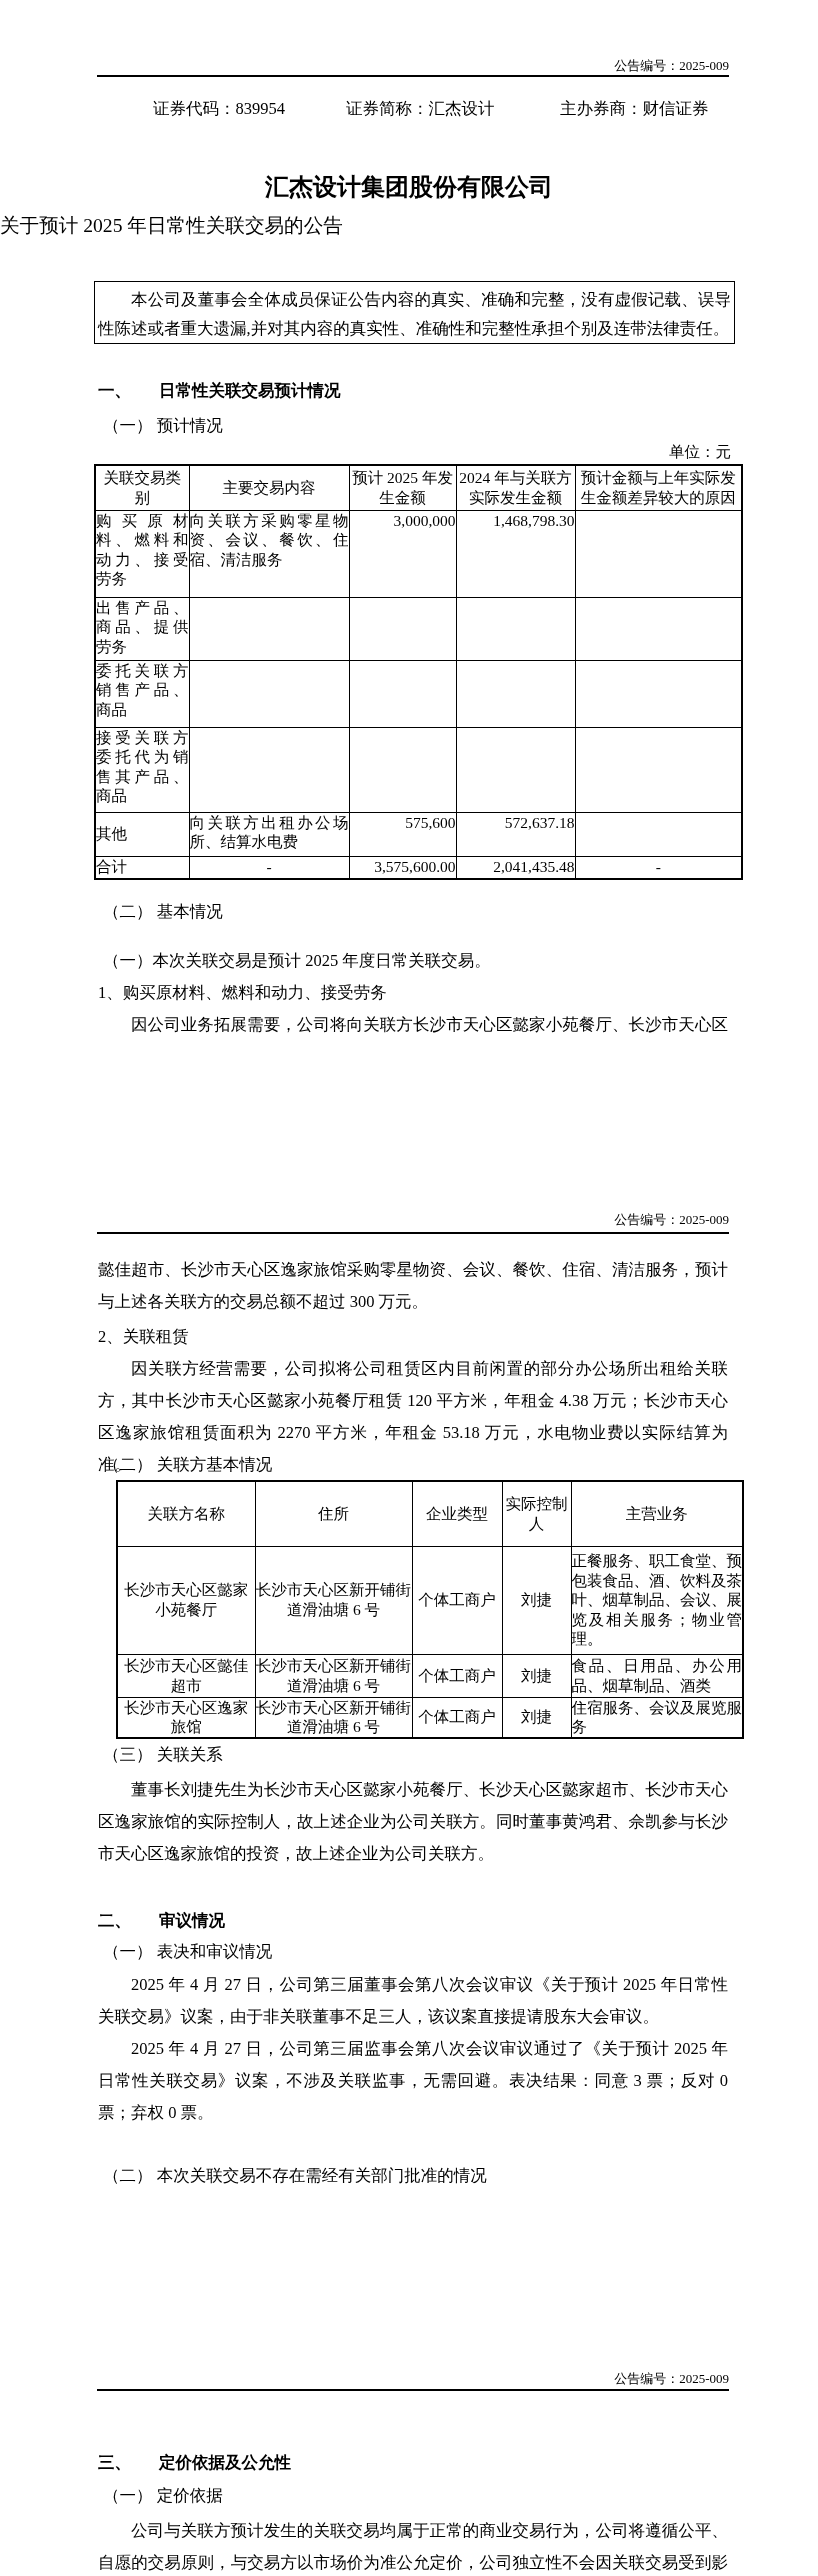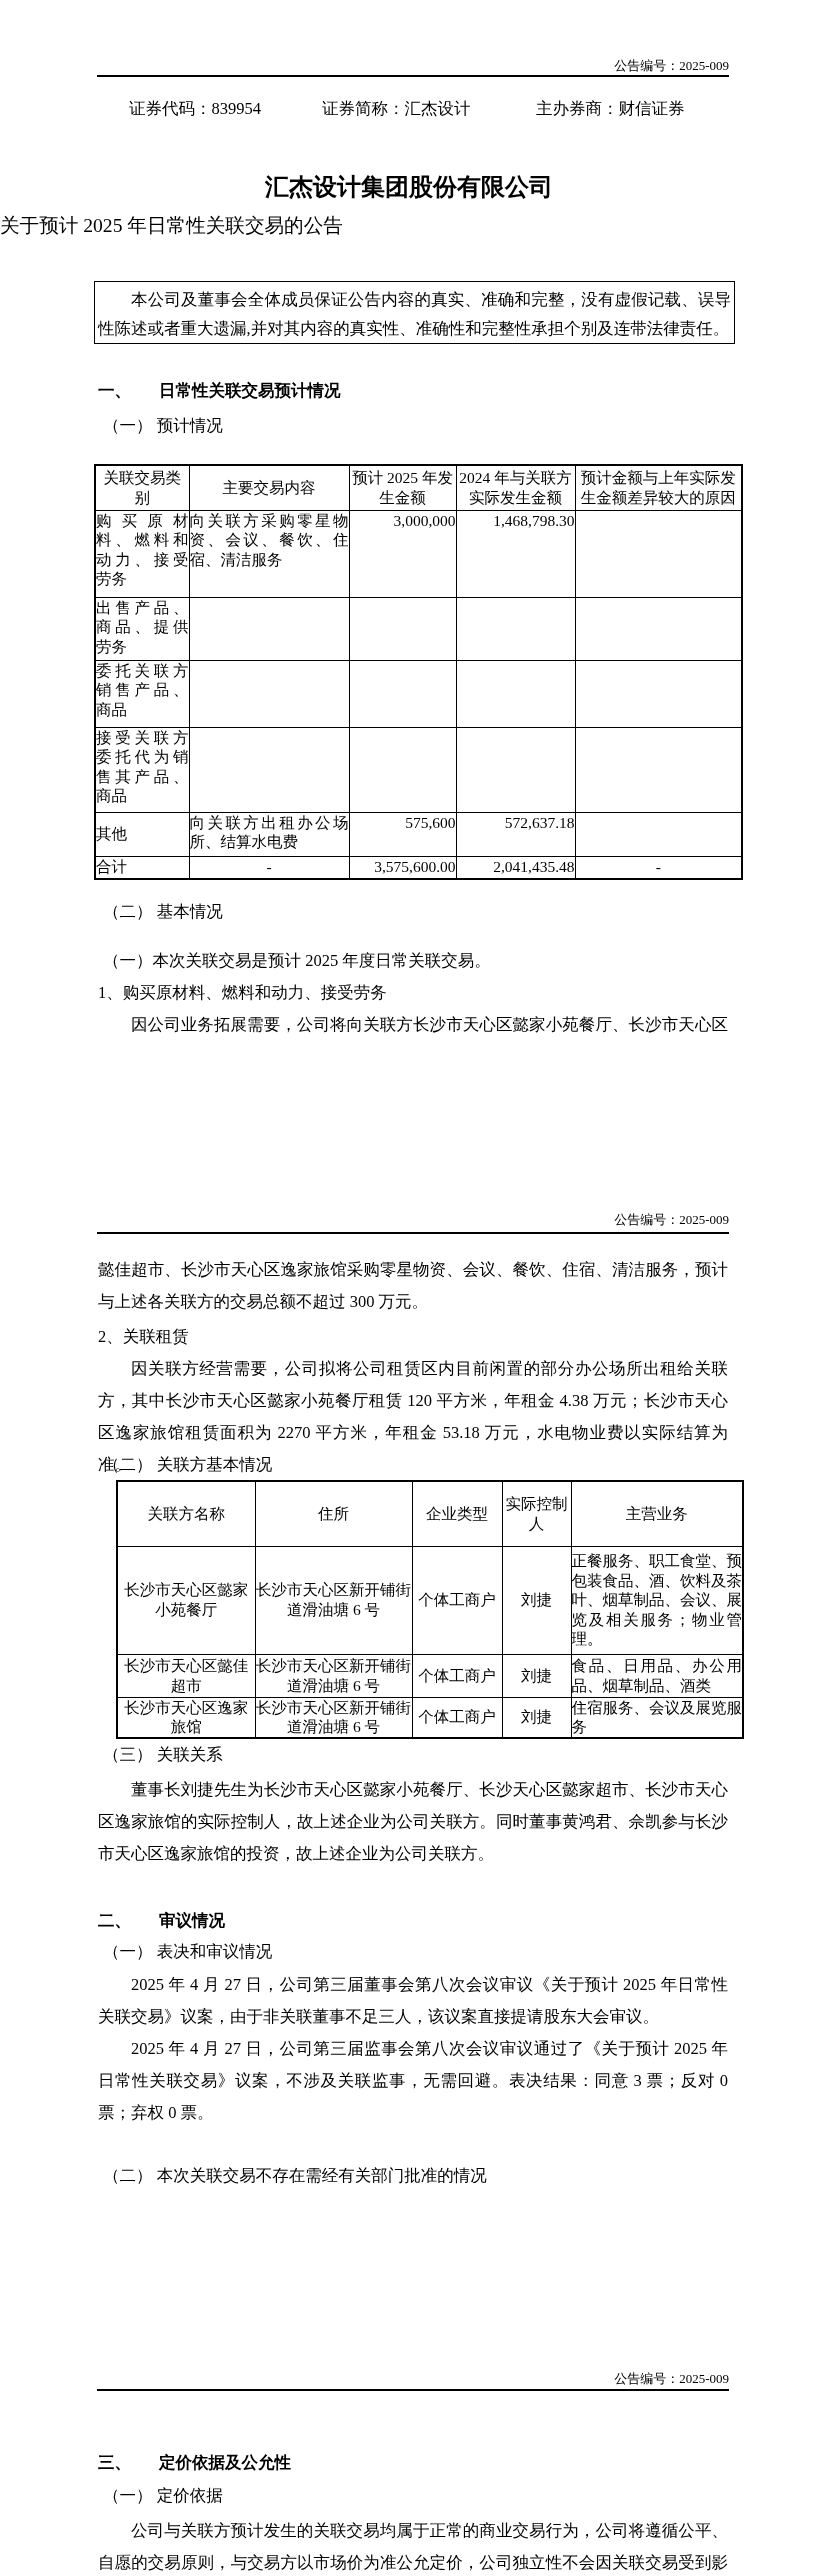--- a/index.html
+++ b/index.html
@@ -1,21 +1,21 @@
 <!DOCTYPE html>
 <html style="font-size:8.2px"><head>
 <meta charset="utf-8">
 <style>
   html,body{margin:0;padding:0;background:#ffffff;}
   .page{position:relative;width:818px;height:3470px;background:#ffffff;
         font-family:"Liberation Serif","DejaVu Serif",serif;color:#000;}
   .hdr-no{position:absolute;left:95px;width:634px;text-align:right;
           font-size:13px;line-height:15.5px;}
   .rule{position:absolute;left:97px;width:632px;height:2.1px;background:#000;}
-  .meta{position:absolute;font-size:16.5px;line-height:20.6px;white-space:nowrap;}
+  .meta{position:absolute;font-size:16.5px;line-height:20.6px;white-space:nowrap;margin-left:24px;}
   .title1{position:absolute;left:0;width:818px;text-align:center;
           font-size:24px;font-weight:bold;line-height:24px;}
   .title2{position:absolute;left:0;width:818px;text-align:left;
           font-size:19.6px;font-weight:normal;line-height:24px;}
   .stmt-box{position:absolute;left:94px;top:281px;width:633px;height:58px;
             border:1.5px solid #000;padding:3.1px 3.1px 0 3.1px;}
   .stmt-box p{margin:0;font-size:16.5px;line-height:29px;text-align:justify;
               text-indent:33px;}
   .h1{position:absolute;left:98px;font-size:16.5px;font-weight:bold;line-height:20.6px;white-space:nowrap;}
   .h1 .gap{margin-left:28px;}
@@ -55,20 +55,21 @@
   <div class="title2" style="top:214px">关于预计 2025 年日常性关联交易的公告</div>
 
   <div class="stmt-box">
     <p>本公司及董事会全体成员保证公告内容的真实、准确和完整，没有虚假记载、误导性陈述或者重大遗漏,并对其内容的真实性、准确性和完整性承担个别及连带法律责任。</p>
   </div>
 
   <div class="h1" style="top:381px">
     <span>一、</span><span class="gap">日常性关联交易预计情况</span>
   </div>
   <div class="h2" style="left:103px;top:416px">（一） 预计情况</div>
+  <div class="h2" style="left:98px;top:442px;width:633px;text-align:right;font-size:15.5px">单位：元</div>
 
   <table class="tbl" style="left:94px;top:464px;width:647px">
     <colgroup>
         <col style="width:94px">
         <col style="width:160px">
         <col style="width:107px">
         <col style="width:119px">
         <col style="width:167px">
       </colgroup>
     <tbody>

